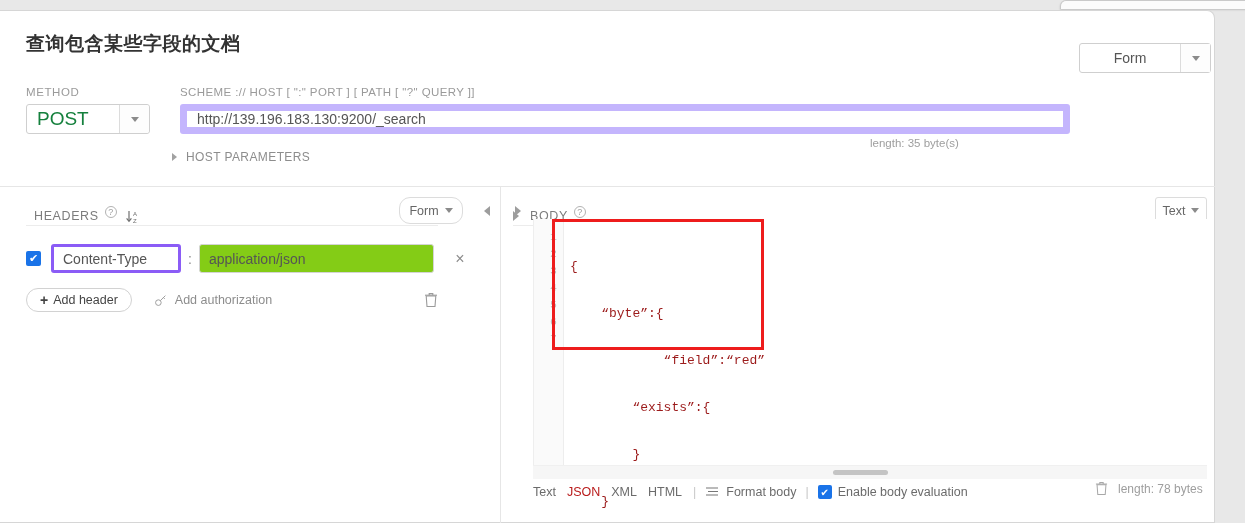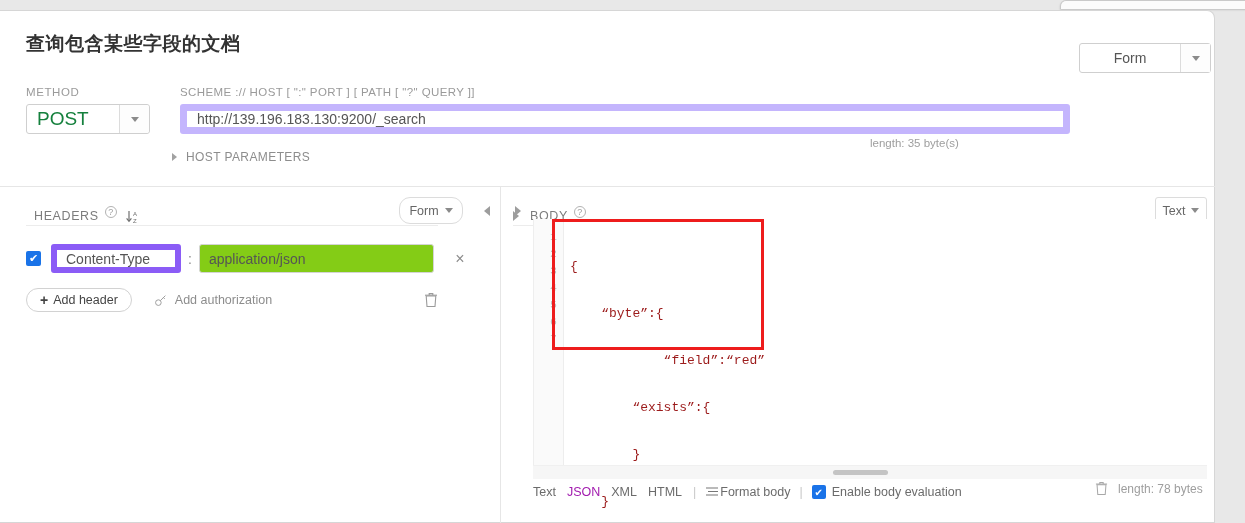--- a/index.html
+++ b/index.html
@@ -129,21 +129,21 @@
   .hdr-underline { position:absolute; left:26px; top:214px; width:412px; height:1px; background:#ececec; }
 
   
   .hdr-row { position:absolute; left:26px; top:233px; display:flex; align-items:center; gap:0; }
   .chk {
     width:15px; height:15px; border-radius:2px; background:#1a73e8;
     display:flex; align-items:center; justify-content:center;
     color:#fff; font-size:11px; line-height:1;
   }
   .hdr-key {
-    margin-left:10px; width:130px; height:29px; border:6px solid #8b5cf6; border-radius:3px;
+    margin-left:10px; width:130px; height:29px; border:3px solid #8b5cf6; border-radius:3px;
     padding:0 9px; font-size:14px; color:#555; background:#fff;
     font-family:"Liberation Sans", sans-serif;
   }
   .colon { width:18px; text-align:center; font-size:14px; color:#8d8d8d; }
   .hdr-val {
     width:235px; height:29px; border:1px solid #d4d4d4; border-radius:3px;
     padding:0 9px; font-size:14px; color:#555; background:#84cc16;
     font-family:"Liberation Sans", sans-serif;
   }
   .x-btn { margin-left:18px; font-size:16px; color:#8d8d8d; width:16px; text-align:center; }
@@ -195,23 +195,23 @@
   .hscroll-thumb {
     position:absolute; left:300px; top:4px; width:55px; height:5px;
     background:#c4c4c4; border-radius:3px;
   }
 
   .bodybar {
     position:absolute; left:533px; top:468px; width:674px; height:26px;
     display:flex; align-items:center; gap:0; font-size:12.5px; color:#6b6b6b;
   }
   .fmt { margin-right:11px; }
-  .fmt.active { color:#a21caf; }
+  .fmt.active { color:#b91c1c; }
   .pipe { color:#c9c9c9; margin:0 9px 0 0; }
-  .fmt-body { display:flex; align-items:center; margin-right:9px; }
+  .fmt-body { display:flex; align-items:center; gap:6px; margin-right:9px; }
   .chk-blue {
     width:14px; height:14px; border-radius:2px; background:#1a73e8;
     display:flex; align-items:center; justify-content:center; color:#fff; font-size:10px;
     margin-right:6px;
   }
   .eval { display:flex; align-items:center; }
   .bodylen {
     position:absolute; left:1095px; top:470px; display:flex; align-items:center; gap:10px;
     font-size:12px; color:#9e9e9e;
   }

